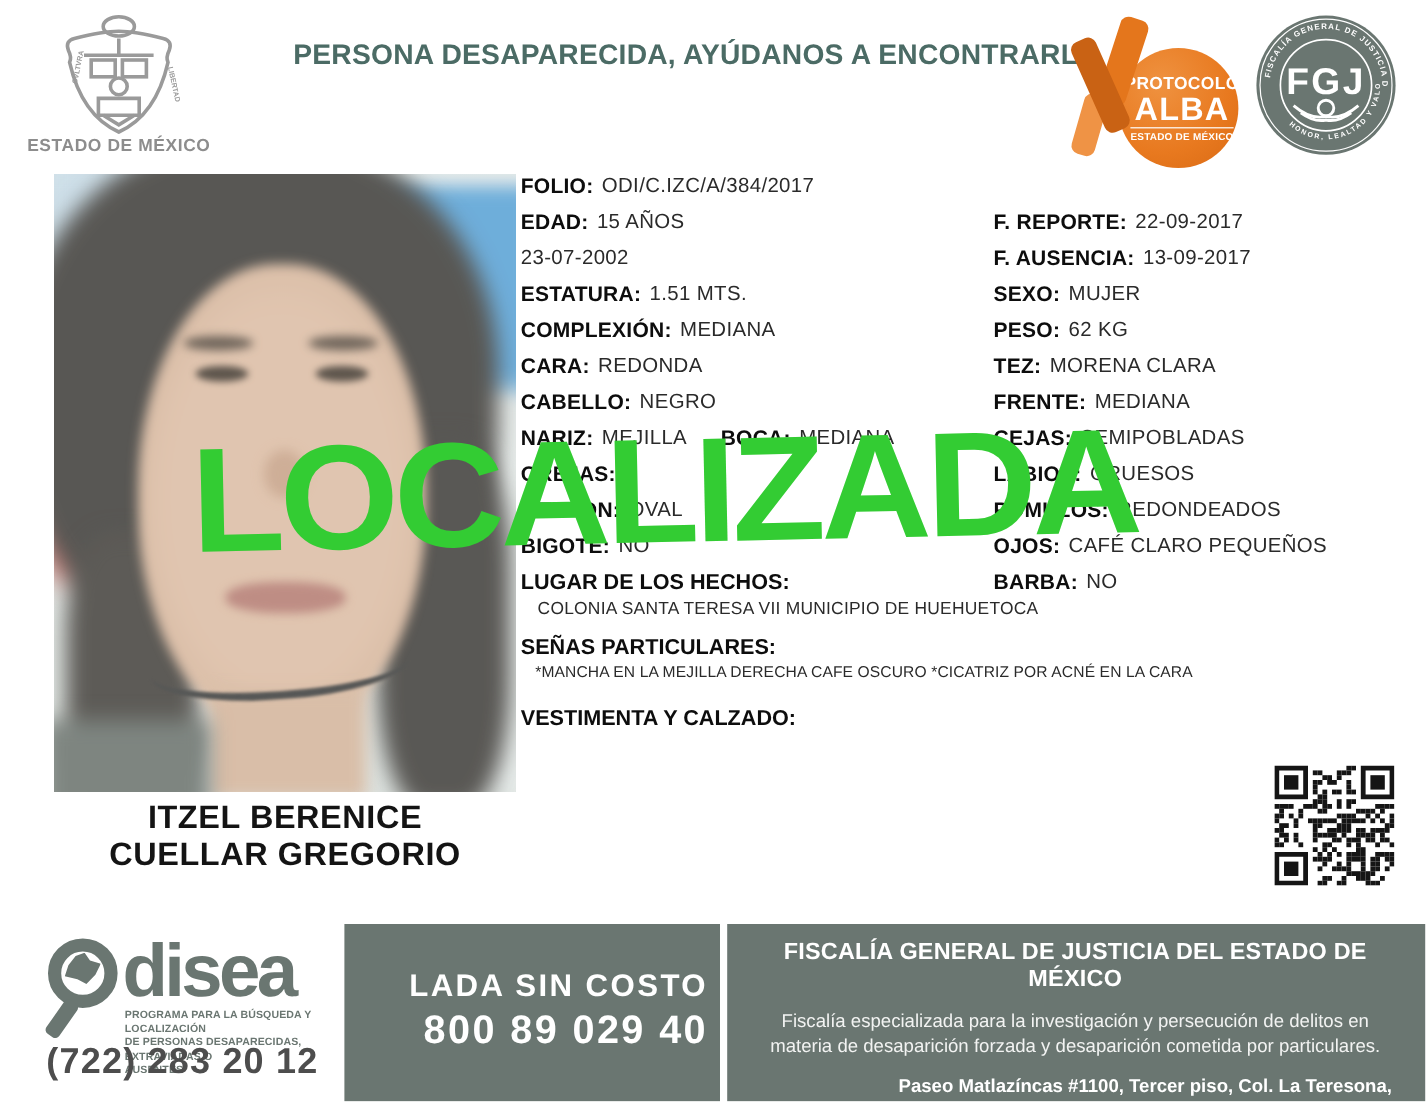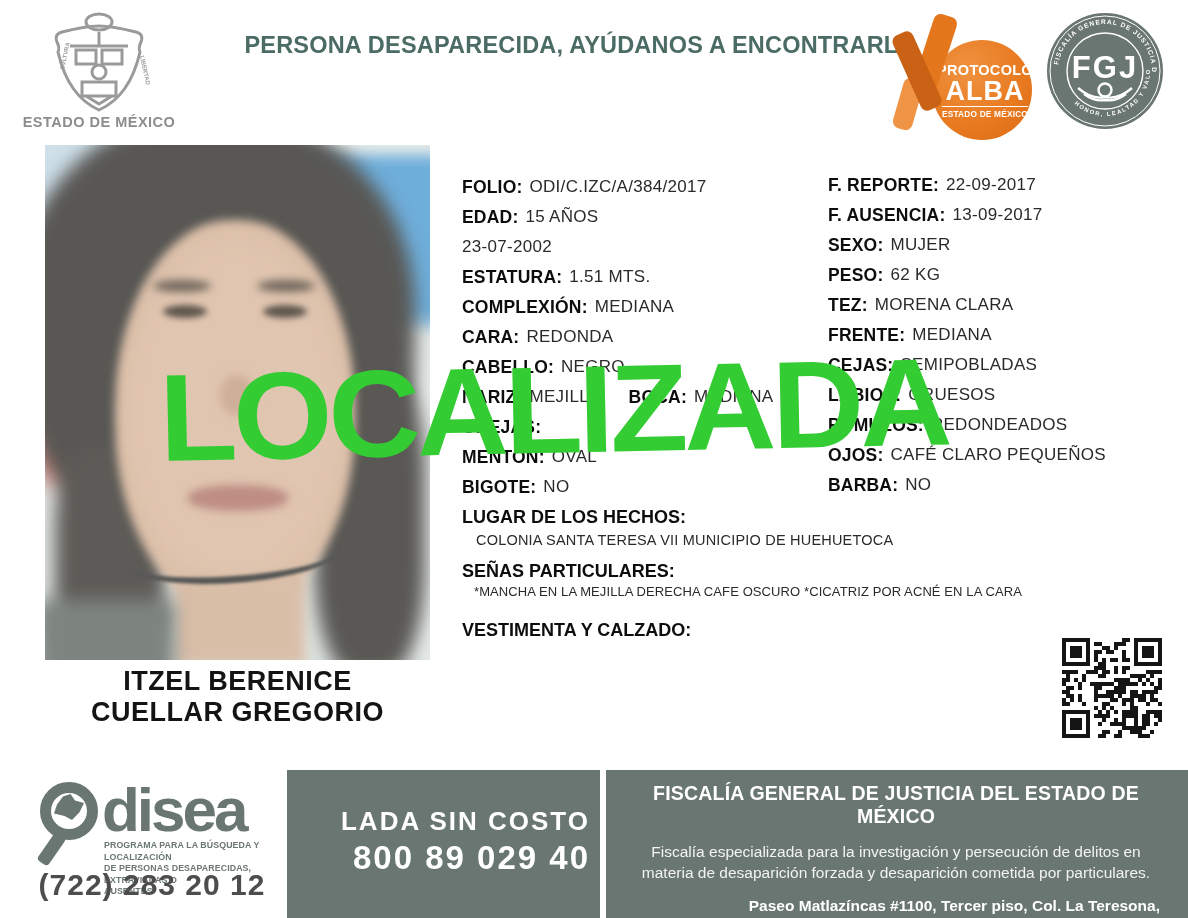--- a/index.html
+++ b/index.html
@@ -47,21 +47,21 @@
   .ph-eye2{left:218px;top:160px;width:44px;height:13px;background:#35291f;filter:blur(3px);border-radius:50%;}
   .ph-nose{left:175px;top:230px;width:34px;height:40px;background:#c49a7e;filter:blur(5px);border-radius:50%;}
   .ph-lips{left:143px;top:340px;width:100px;height:26px;background:#b07066;filter:blur(4px);border-radius:45%;}
   .ph-neck{left:130px;top:430px;width:130px;height:90px;background:#d3af94;filter:blur(6px);}
   .ph-choker{left:80px;top:385px;width:215px;height:46px;border-bottom:7px solid #2b2b2b;
              border-radius:50%;filter:blur(1.5px);transform:rotate(-4deg);background:transparent;}
   .ph-cloth{left:-10px;top:455px;width:140px;height:80px;background:#5e6661;filter:blur(9px);}
   .ph-wash{left:0;top:0;width:100%;height:100%;background:rgba(243,245,243,.22);}
   
   .col{position:absolute;}
-  .col-left{left:462px;top:140px;width:575px;margin-top:32px;}
+  .col-left{left:434px;top:140px;width:575px;}
   .col-right{left:828px;top:170px;width:360px;}
   .frow{height:30px;display:flex;align-items:center;white-space:nowrap;}
   .flabel{font-weight:bold;font-size:17.5px;color:#0d0d0d;margin-right:7px;letter-spacing:.2px;}
   .flabel.second{margin-left:28px;}
   .fvalue{font-size:17px;color:#2a2a2a;letter-spacing:.3px;}
   .section-label{height:30px;display:flex;align-items:center;font-weight:bold;font-size:18px;color:#0d0d0d;}
   .section-value{height:22px;font-size:14.5px;color:#2a2a2a;padding-left:14px;letter-spacing:.2px;}
   .senas-label{height:26px;margin-top:4px;display:flex;align-items:center;font-weight:bold;font-size:18px;color:#0d0d0d;}
   .senas-value{height:20px;font-size:13px;color:#2a2a2a;padding-left:12px;letter-spacing:.1px;}
   .vest-label{margin-top:16px;font-weight:bold;font-size:18px;color:#0d0d0d;}

